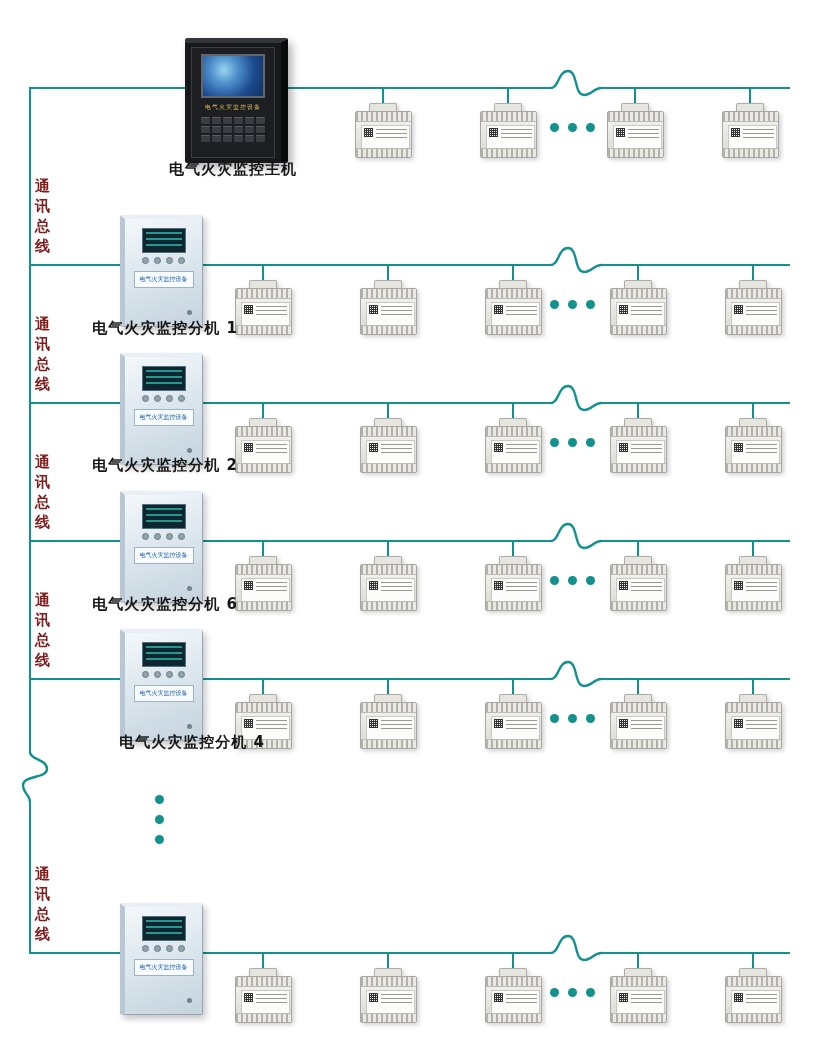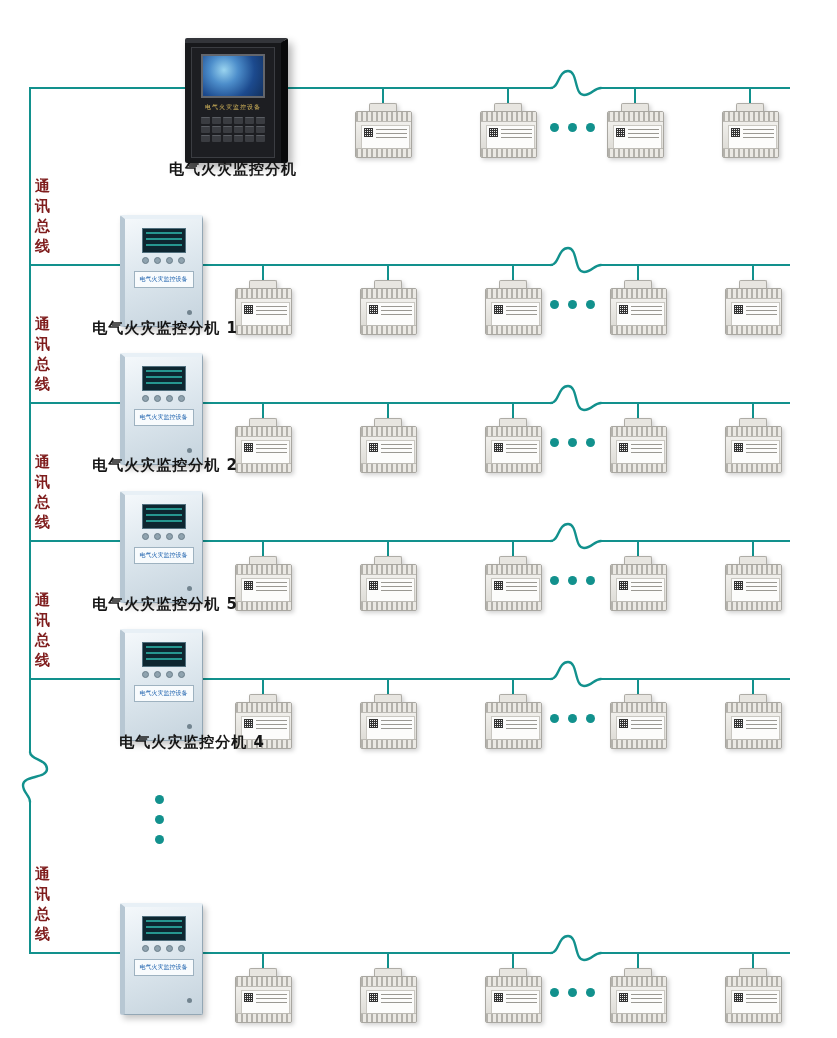--- a/index.html
+++ b/index.html
@@ -163,21 +163,21 @@
           <i></i>
           <i></i>
           <i></i>
           <i></i>
           <i></i>
           <i></i>
           <i></i>
         </div>
       </div>
     </div>
-    <div class="row-label" style="left: 148px; top: 160px; width: 170px;">电气火灾监控分机</div>
+    <div class="row-label" style="left: 148px; top: 160px; width: 170px;">电气火灾监控主机</div>
     <div class="line" style="left: 29px; top: 264px; width: 524px; height: 2px; background: rgb(18, 145, 141);"></div>
     <div class="line" style="left: 601px; top: 264px; width: 189px; height: 2px; background: rgb(18, 145, 141);"></div>
     <div class="squig" style="left: 551px; top: 245px; transform: none;">
       <svg width="50" height="30" viewBox="0 0 50 30">
         <path d="M0,20 C8,20 7,3 17,3 C27,3 23,27 33,27 C41,27 43,20 50,20" fill="none" stroke="#12918d" stroke-width="2.4" stroke-linecap="round"></path>
       </svg>
     </div>
     <div class="line" style="left: 262px; top: 265px; width: 2px; height: 15px; background: rgb(18, 145, 141);"></div>
     <div class="module" style="left: 235px; top: 280px;">
       <div class="m-tab"></div>
@@ -421,21 +421,21 @@
         <i></i>
         <i></i>
         <i></i>
         <i></i>
       </div>
       <div class="cab-plate">
         <span>电气火灾监控设备</span>
       </div>
       <div class="cab-keyhole"></div>
     </div>
-    <div class="row-label" style="left: 65px; top: 595px; width: 200px;">电气火灾监控分机 5</div>
+    <div class="row-label" style="left: 65px; top: 595px; width: 200px;">电气火灾监控分机 6</div>
     <div class="line" style="left: 29px; top: 678px; width: 524px; height: 2px; background: rgb(18, 145, 141);"></div>
     <div class="line" style="left: 601px; top: 678px; width: 189px; height: 2px; background: rgb(18, 145, 141);"></div>
     <div class="squig" style="left: 551px; top: 659px; transform: none;">
       <svg width="50" height="30" viewBox="0 0 50 30">
         <path d="M0,20 C8,20 7,3 17,3 C27,3 23,27 33,27 C41,27 43,20 50,20" fill="none" stroke="#12918d" stroke-width="2.4" stroke-linecap="round"></path>
       </svg>
     </div>
     <div class="line" style="left: 262px; top: 679px; width: 2px; height: 15px; background: rgb(18, 145, 141);"></div>
     <div class="module" style="left: 235px; top: 694px;">
       <div class="m-tab"></div>

